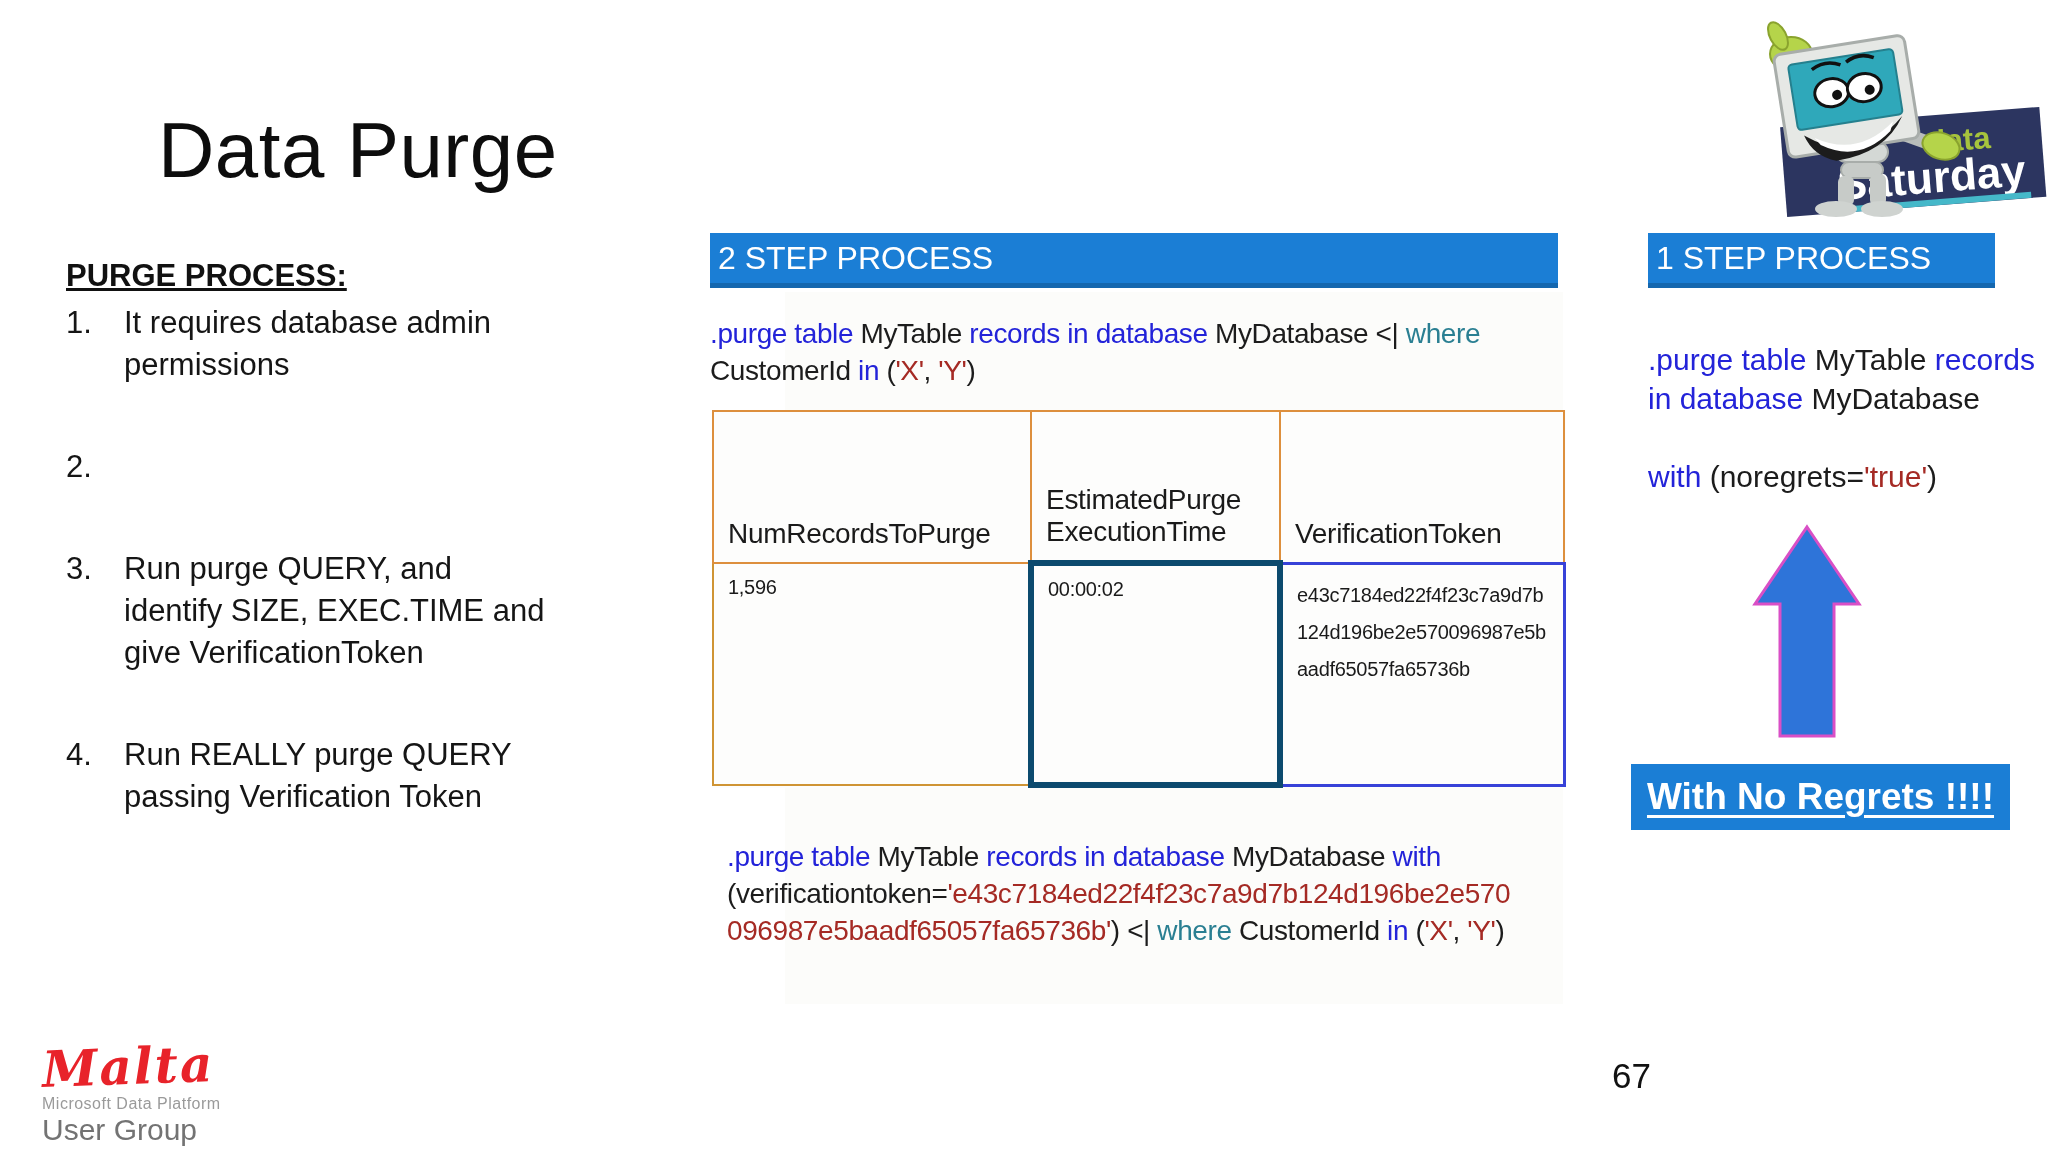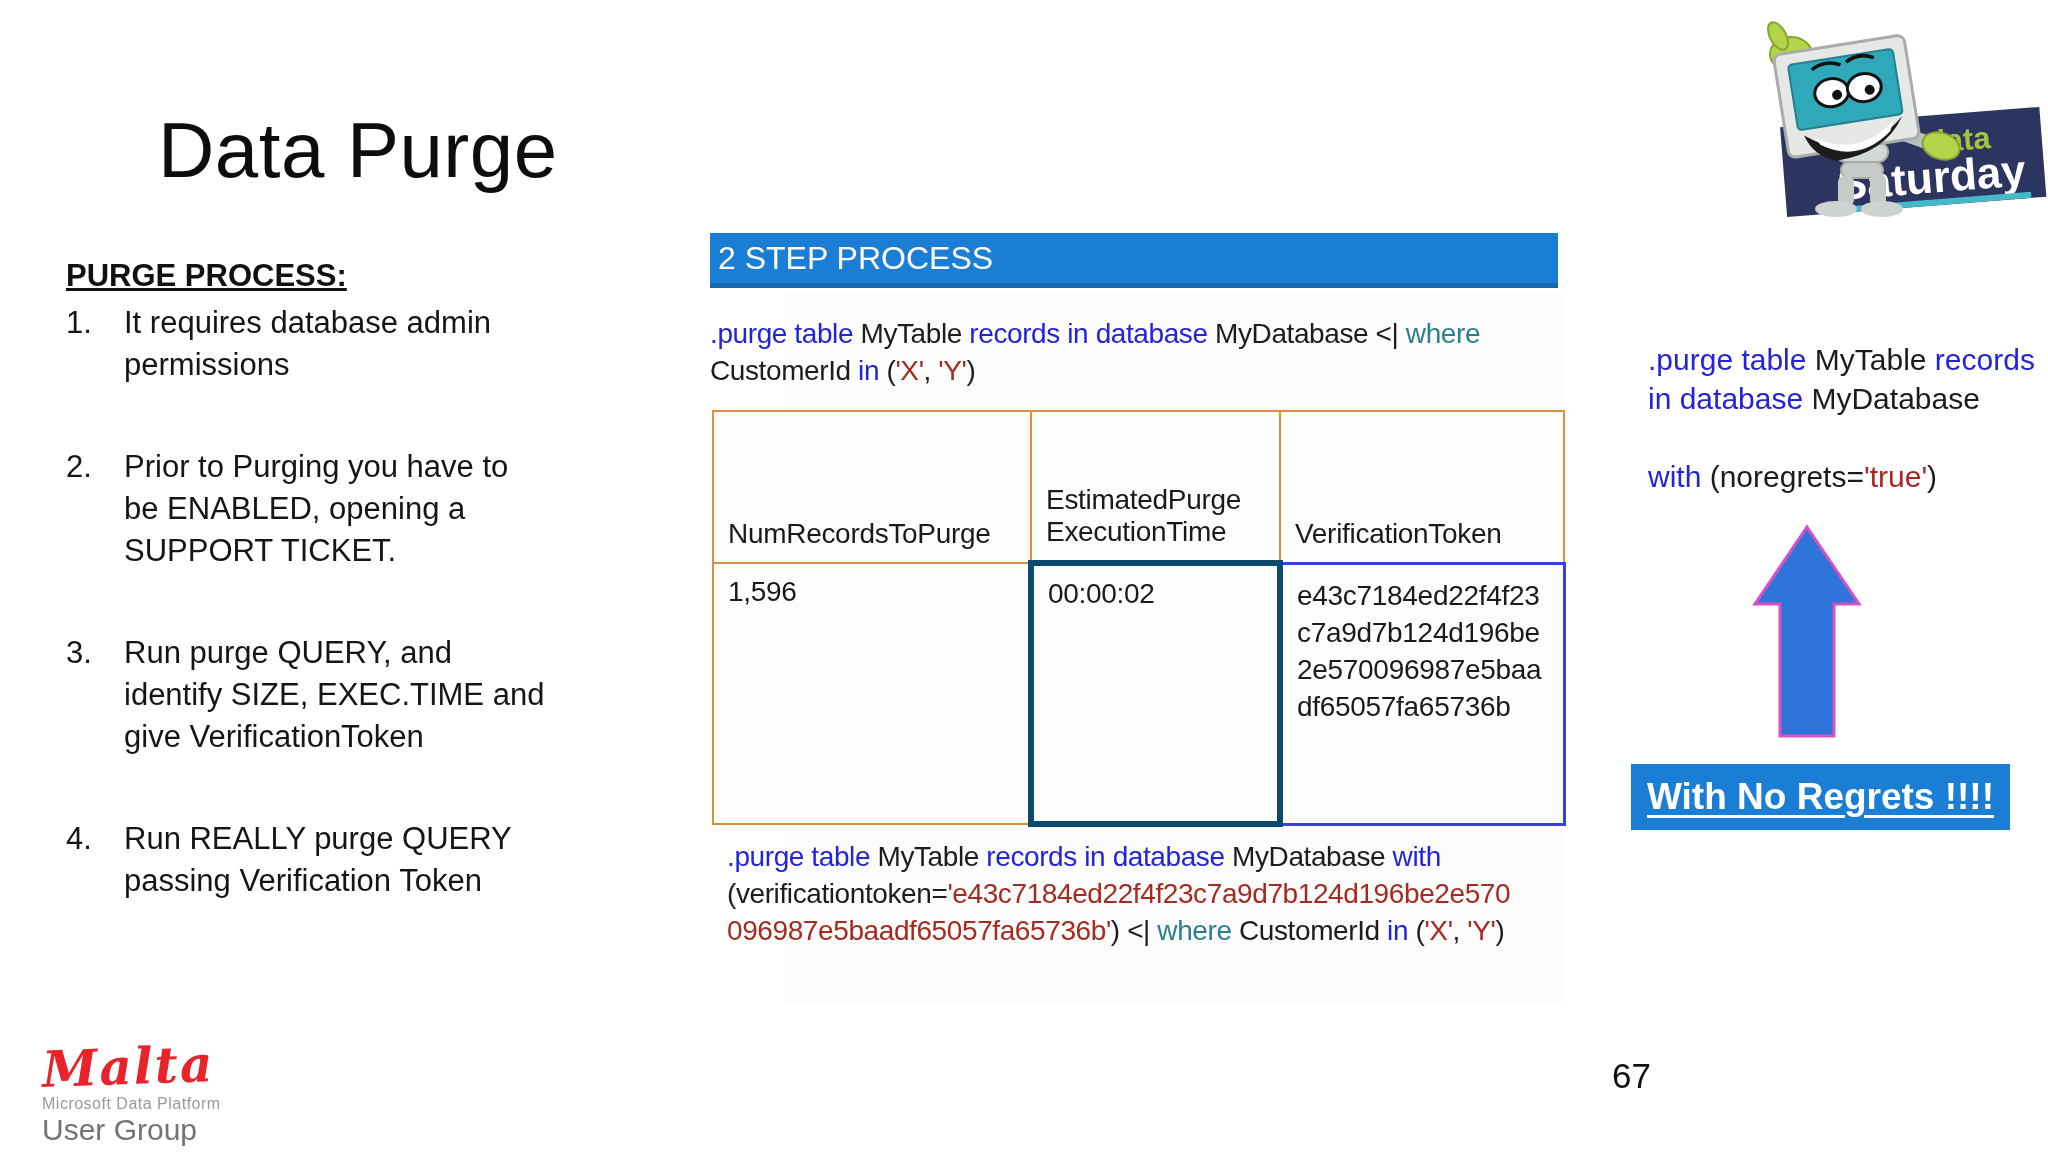--- a/index.html
+++ b/index.html
@@ -27,21 +27,21 @@
   .code{font-size:28px;line-height:37px;letter-spacing:-0.4px;}
   .q1{left:710px;top:315px;width:845px;}
   .q2{left:727px;top:838px;width:835px;}
   .os-code{left:1648px;top:340px;width:390px;font-size:30px;line-height:39px;letter-spacing:0;}
   .c-b{color:#2323d9}.c-k{color:#1c1c1c}.c-t{color:#2a7f92}.c-r{color:#a52a24}
   
   .purge-table{left:712px;top:410px;border-collapse:collapse;table-layout:fixed;background:#fdfdfc;}
   .purge-table th,.purge-table td{font-weight:400;text-align:left;padding:12px 14px;box-sizing:border-box;}
   .purge-table th{height:152px;vertical-align:bottom;font-size:28px;letter-spacing:-0.3px;
     border:2px solid #dd8f3d;white-space:pre-line;}
-  .purge-table td{height:261px;vertical-align:top;font-size:28px;letter-spacing:-0.3px;}
+  .purge-table td{height:222px;vertical-align:top;font-size:20px;letter-spacing:-0.3px;}
   .td-orange{border:2px solid #cf9434;}
   .td-green{border:6px solid #0c4a6e;}
   .td-blue{border:3px solid #3742d8;overflow-wrap:anywhere;line-height:37px;}
   .col1{width:318px}.col2{width:249px}.col3{width:284px}
   
   .arrow-wrap{left:1752px;top:524px;width:110px;height:215px;}
   .banner{left:1631px;top:764px;width:379px;height:66px;background:#1b7ed5;color:#fff;
     text-align:center;line-height:66px;font-size:37px;font-weight:700;}
   .banner span{text-decoration:underline;text-underline-offset:6px;}
   
@@ -64,23 +64,20 @@
 
   <div class="abs lp-heading">PURGE PROCESS:</div>
   <div class="abs lp-list">
     <div class="lp-item">
       <span class="lp-num">1.</span>
       <span class="lp-text">It requires database admin
 permissions</span>
     </div>
     <div class="lp-item">
       <span class="lp-num">2.</span>
-      <span class="lp-text">Prior to Purging you have to
-be ENABLED, opening a
-SUPPORT TICKET.</span>
     </div>
     <div class="lp-item">
       <span class="lp-num">3.</span>
       <span class="lp-text">Run purge QUERY, and
 identify SIZE, EXEC.TIME and
 give VerificationToken</span>
     </div>
     <div class="lp-item">
       <span class="lp-num">4.</span>
       <span class="lp-text">Run REALLY purge QUERY
@@ -102,20 +99,21 @@
     <tr>
       <td class="col1 td-orange">1,596</td>
       <td class="col2 td-green">00:00:02</td>
       <td class="col3 td-blue">e43c7184ed22f4f23c7a9d7b124d196be2e570096987e5baadf65057fa65736b</td>
     </tr>
   </tbody>
     </table>
 
   <div class="abs code q2"><span class="c-b">.purge table </span><span class="c-k">MyTable </span><span class="c-b">records in database </span><span class="c-k">MyDatabase </span><span class="c-b">with</span><br><span class="c-k">(verificationtoken=</span><span class="c-r">'e43c7184ed22f4f23c7a9d7b124d196be2e570</span><br><span class="c-r">096987e5baadf65057fa65736b'</span><span class="c-k">) &lt;| </span><span class="c-t">where</span><span class="c-k"> CustomerId </span><span class="c-b">in</span><span class="c-k"> (</span><span class="c-r">'X'</span><span class="c-k">, </span><span class="c-r">'Y'</span><span class="c-k">)</span></div>
 
+  <div class="abs sec-header os-header">1 STEP PROCESS</div>
   <div class="abs code os-code"><span class="c-b">.purge table </span><span class="c-k">MyTable </span><span class="c-b">records</span><br><span class="c-b">in database </span><span class="c-k">MyDatabase</span><br><br><span class="c-b">with</span><span class="c-k"> (noregrets=</span><span class="c-r">'true'</span><span class="c-k">)</span></div>
 
   <div class="abs arrow-wrap">
     <svg width="110" height="215" viewBox="0 0 110 215">
       <polygon points="55,3 107,80 82,80 82,212 28,212 28,80 3,80" fill="#2e74d9" stroke="#d94fc6" stroke-width="3" stroke-linejoin="miter"></polygon>
     </svg>
   </div>
 
   <div class="abs banner">
     <span>With No Regrets !!!!</span>

